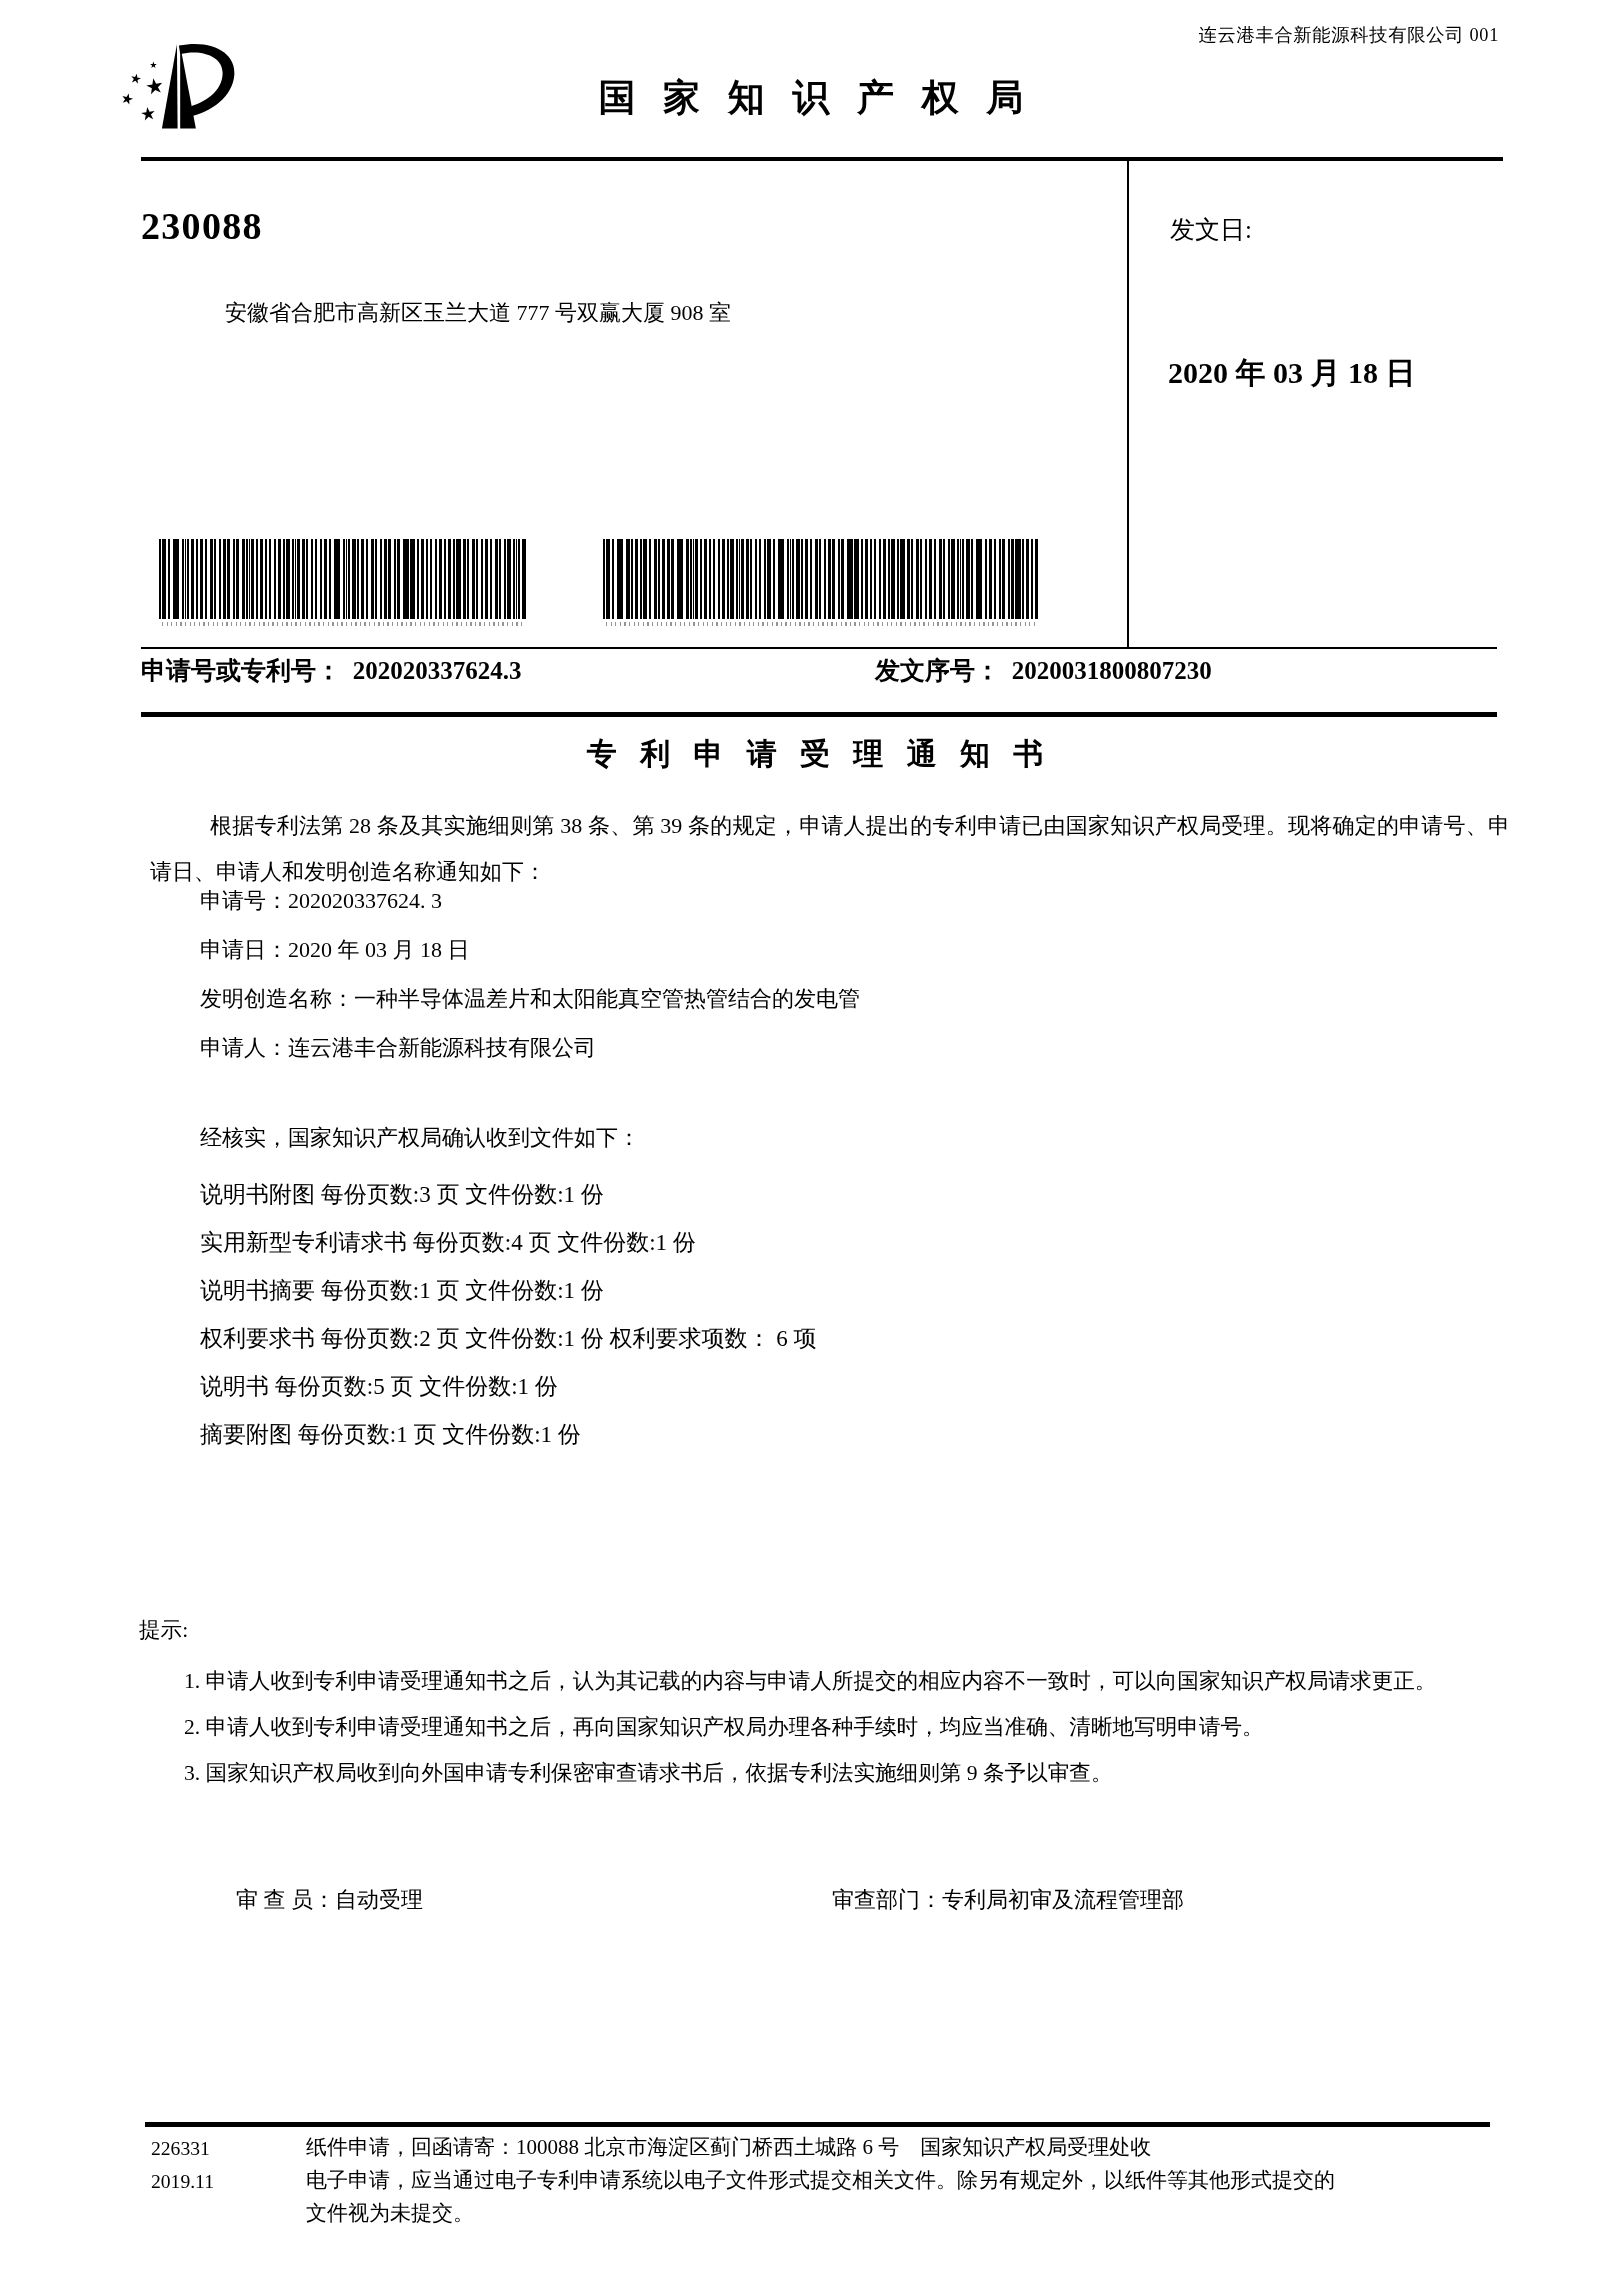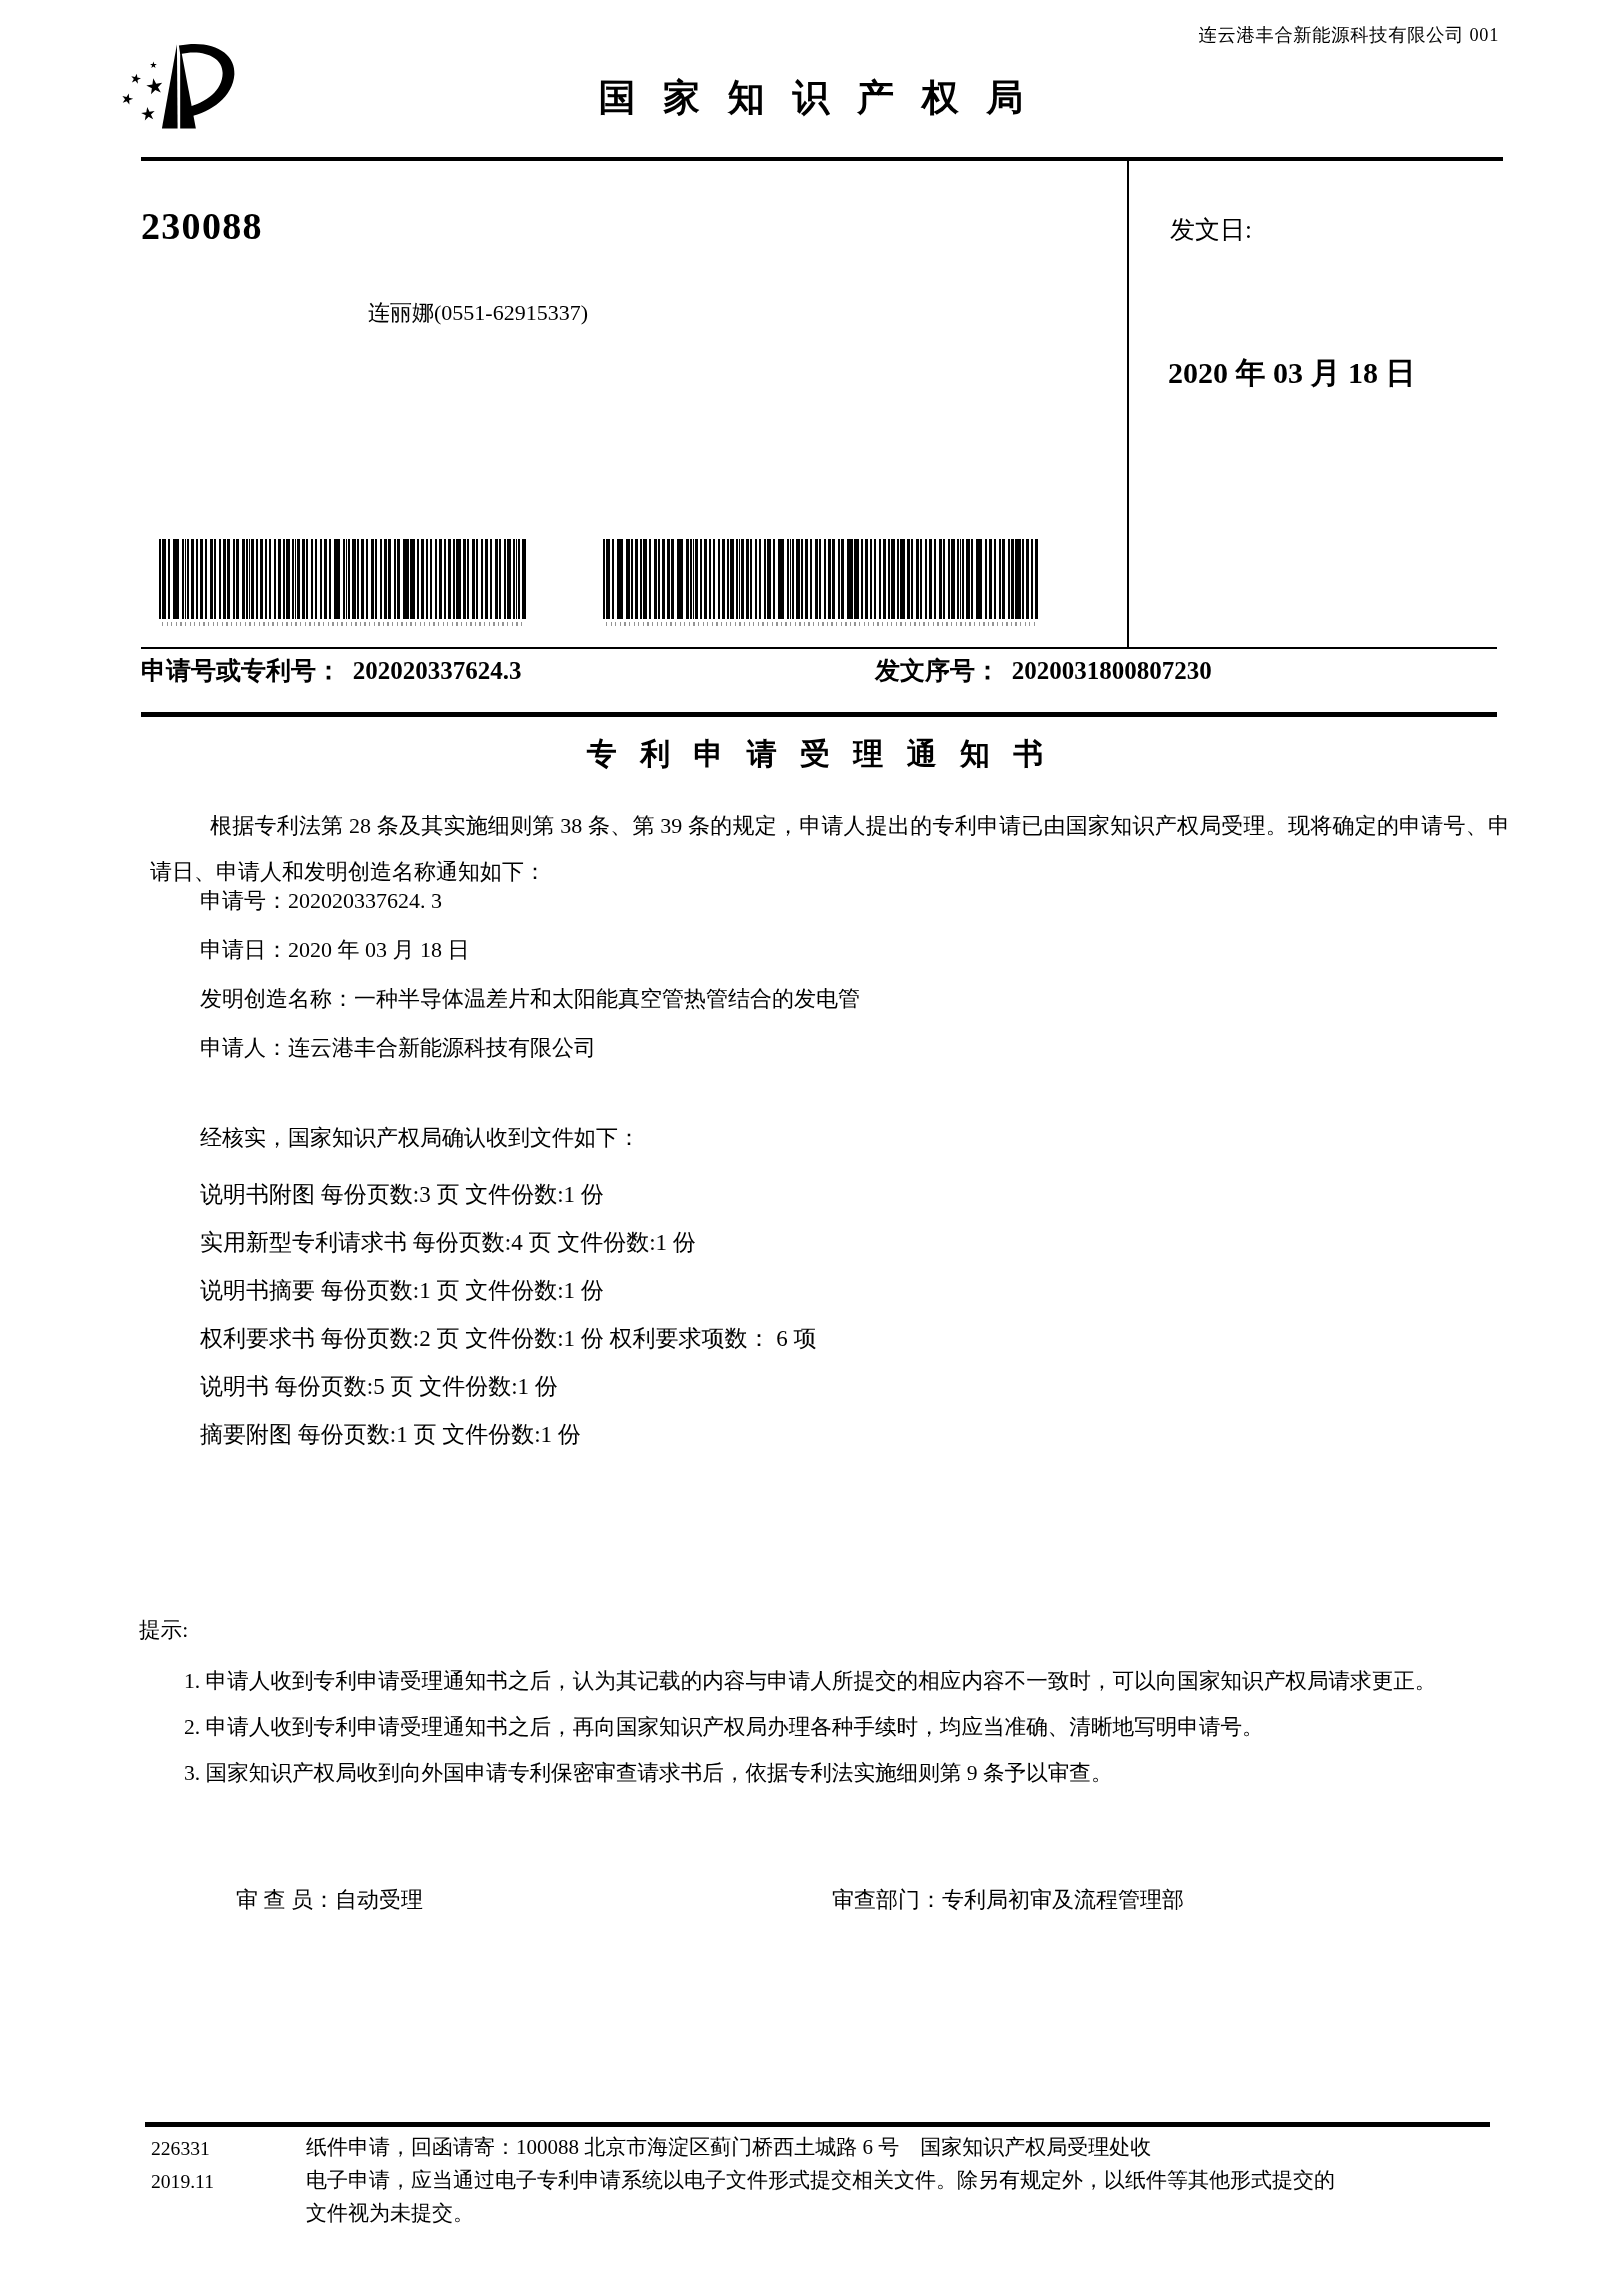--- a/index.html
+++ b/index.html
@@ -84,21 +84,21 @@
     <path class="logo-shape" d="M116,30 C168,20 203,42 201,74 C199,108 166,132 132,139 L128,125 C158,117 183,99 183,72 C183,47 152,35 118,43 Z"></path>
   </svg>
 
   <h1 class="abs header-title">国 家 知 识 产 权 局</h1>
 
   <div class="rule rule-top"></div>
   <div class="rule vline"></div>
 
   <div class="abs postal">230088</div>
   <div class="abs addr">
-    <div>连丽娜(0551-62915337)</div>
+    <div>安徽省合肥市高新区玉兰大道 777 号双赢大厦 908 室</div>
   </div>
 
   <div class="abs issue-label">发文日:</div>
   <div class="abs issue-date">2020 年 03 月 18 日</div>
 
   <div class="barcode barcode-1"></div>
   <div class="barcode barcode-2"></div>
 
   <div class="rule rule-thin"></div>
 

